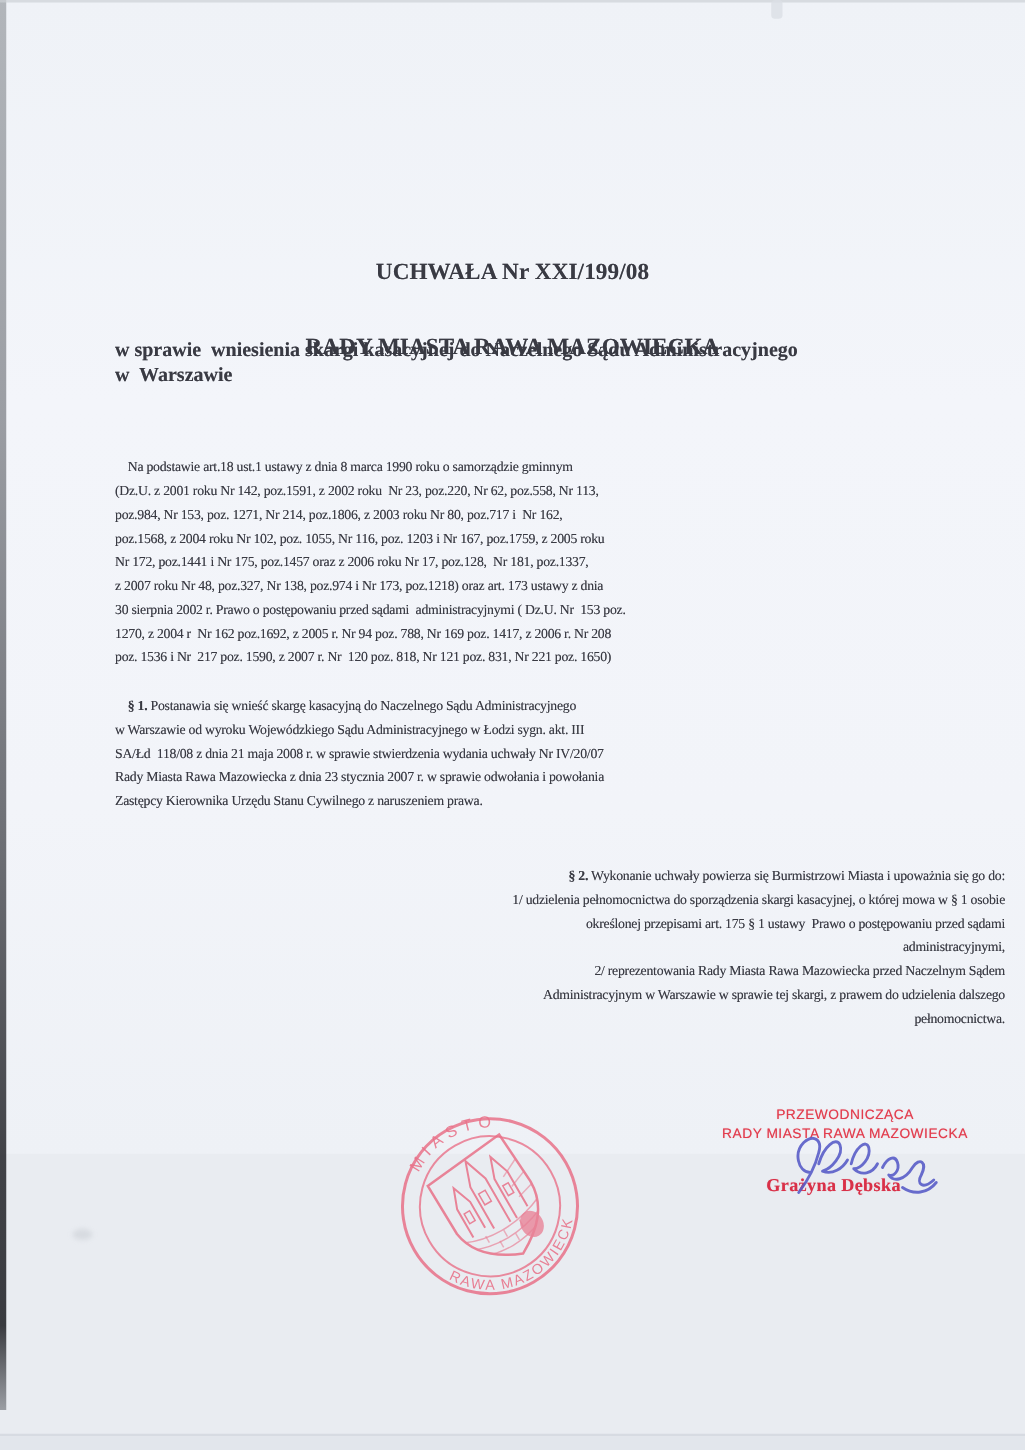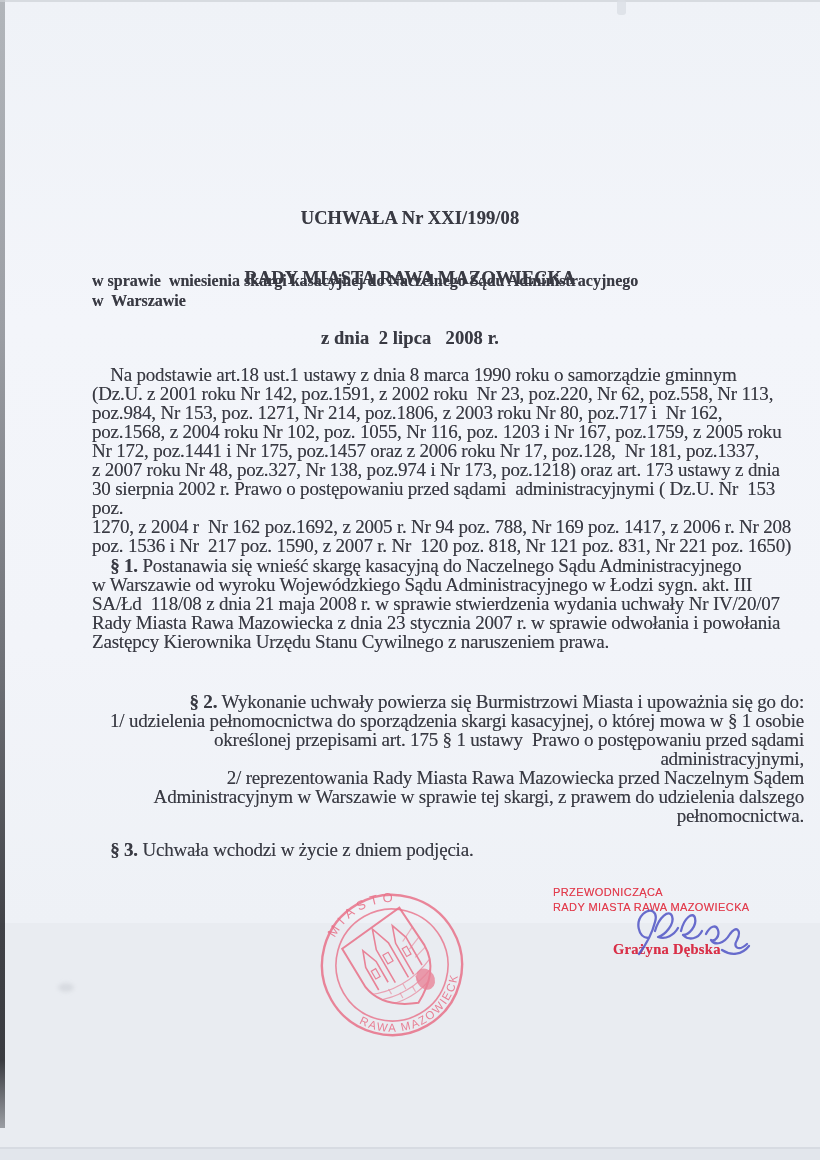--- a/index.html
+++ b/index.html
@@ -31,36 +31,36 @@
     position:absolute;left:0;top:168px;width:820px;
     text-align:center;font-weight:700;font-size:18.5px;line-height:20px;
     letter-spacing:.1px;
   }
   .subject{
     position:absolute;left:92px;top:271px;width:640px;
     font-weight:700;font-size:16px;line-height:19.5px;
   }
   .bodyblock{
     position:absolute;left:92px;width:712px;
-    font-size:19px;line-height:19px;letter-spacing:-.2px;
+    font-size:11px;line-height:19px;letter-spacing:-.2px;
     text-indent:38px;
   }
   .preamble{top:346px;}
   .sec1{top:537px;}
   .sec2{top:673px;text-align:right;}
   .sec3{top:821px;}
   .resolution{display:block;font-weight:700;text-indent:0;letter-spacing:0;}
   .sec-marker{font-weight:700;}
 
   
   .stamp{position:absolute;left:317px;top:890px;width:150px;height:150px;opacity:.88;}
   
   .sig-role{
-    position:absolute;left:553px;top:885px;width:216px;
-    text-align:left;
+    position:absolute;left:568px;top:885px;width:216px;
+    text-align:center;
     font-family:"Liberation Sans", sans-serif;
     font-size:11px;line-height:15px;letter-spacing:.4px;
     color:#e23d4e;
     text-shadow:0 0 .6px rgba(226,61,78,.6);
     white-space:pre-wrap;
   }
   .sig-name{
     position:absolute;left:613px;top:941px;
     font-weight:700;font-size:14.5px;letter-spacing:.3px;
     color:#d93048;text-shadow:0 0 .6px rgba(217,48,72,.6);
@@ -76,21 +76,20 @@
   <div class="edge-left"></div>
   <div class="edge-top"></div>
   <div class="edge-bottom-line"></div>
   <div class="edge-bottom-band"></div>
   <div class="artifact-top"></div>
   <div class="artifact-smudge"></div>
 
   <div class="doc-header txt">
     <div>UCHWAŁA Nr XXI/199/08</div>
     <div>RADY MIASTA RAWA MAZOWIECKA</div>
-    <div>z dnia  2 lipca   2008 r.</div>
   </div>
 
   <div class="subject txt">w sprawie  wniesienia skargi kasacyjnej do Naczelnego Sądu Administracyjnego
 w  Warszawie</div>
 
   <div class="bodyblock preamble txt">
     <span>Na podstawie art.18 ust.1 ustawy z dnia 8 marca 1990 roku o samorządzie gminnym
 (Dz.U. z 2001 roku Nr 142, poz.1591, z 2002 roku  Nr 23, poz.220, Nr 62, poz.558, Nr 113,
 poz.984, Nr 153, poz. 1271, Nr 214, poz.1806, z 2003 roku Nr 80, poz.717 i  Nr 162,
 poz.1568, z 2004 roku Nr 102, poz. 1055, Nr 116, poz. 1203 i Nr 167, poz.1759, z 2005 roku
@@ -112,23 +111,20 @@
   <div class="bodyblock sec2 txt">
     <span class="sec-marker">§ 2.</span><span> Wykonanie uchwały powierza się Burmistrzowi Miasta i upoważnia się go do:
 1/ udzielenia pełnomocnictwa do sporządzenia skargi kasacyjnej, o której mowa w § 1 osobie
 określonej przepisami art. 175 § 1 ustawy  Prawo o postępowaniu przed sądami
 administracyjnymi,
 2/ reprezentowania Rady Miasta Rawa Mazowiecka przed Naczelnym Sądem
 Administracyjnym w Warszawie w sprawie tej skargi, z prawem do udzielenia dalszego
 pełnomocnictwa.</span>
   </div>
 
-  <div class="bodyblock sec3 txt">
-    <span class="sec-marker">§ 3.</span><span> Uchwała wchodzi w życie z dniem podjęcia.</span>
-  </div>
 
   <svg class="stamp" viewBox="0 0 150 150">
     <g stroke="#e8607a" fill="none" stroke-width="2" transform="rotate(-30 75 75)">
       <circle cx="75" cy="75" r="70" stroke-width="2.4" opacity=".85"></circle>
       <circle cx="75" cy="75" r="56" stroke-width="1.6" opacity=".8"></circle>
       <defs>
         <path id="arcTop" d="M 23.4,38.9 A 63,63 0 0 1 126.6,38.9"></path>
         <path id="arcBottom" d="M 19.9,112.9 A 67,67 0 0 0 130.1,112.9"></path>
         <clipPath id="shieldClip">
             <path d="M40,36 L110,29 L113,74 C113,96 99,110 79,121 C59,113 44,101 41,81 Z"></path>

